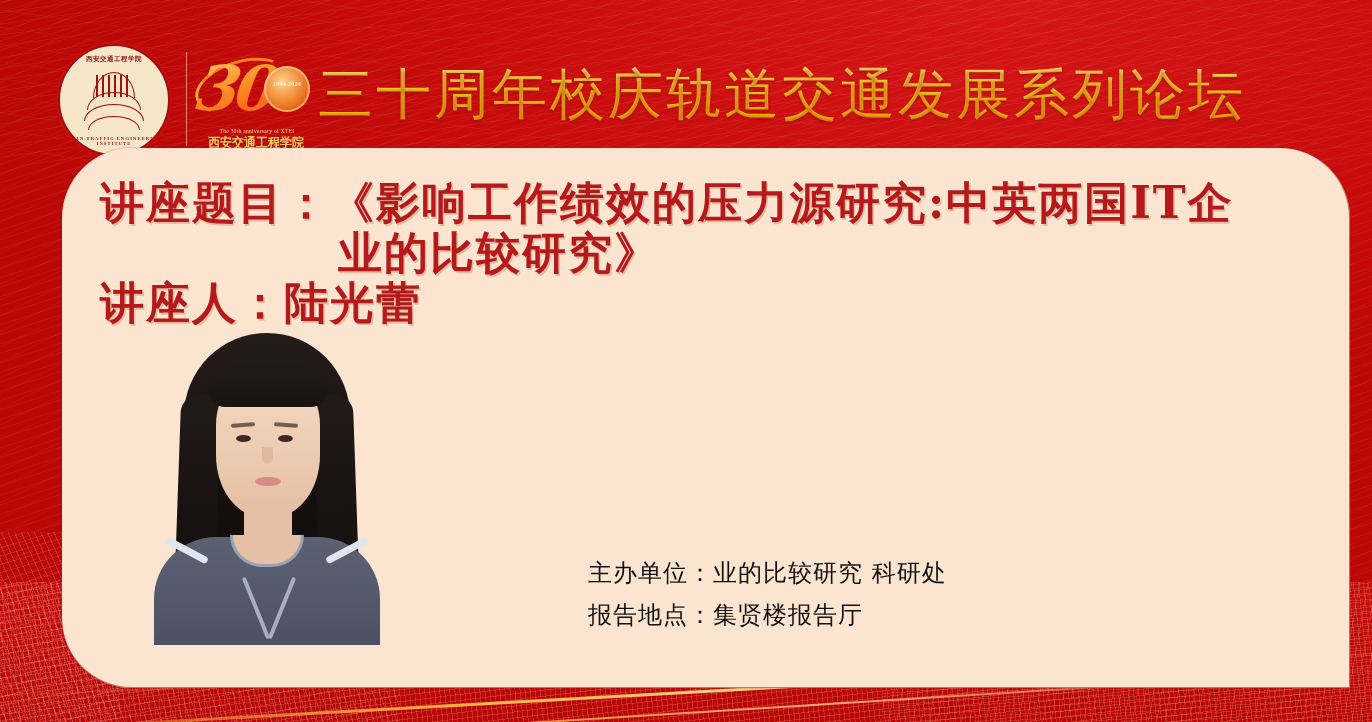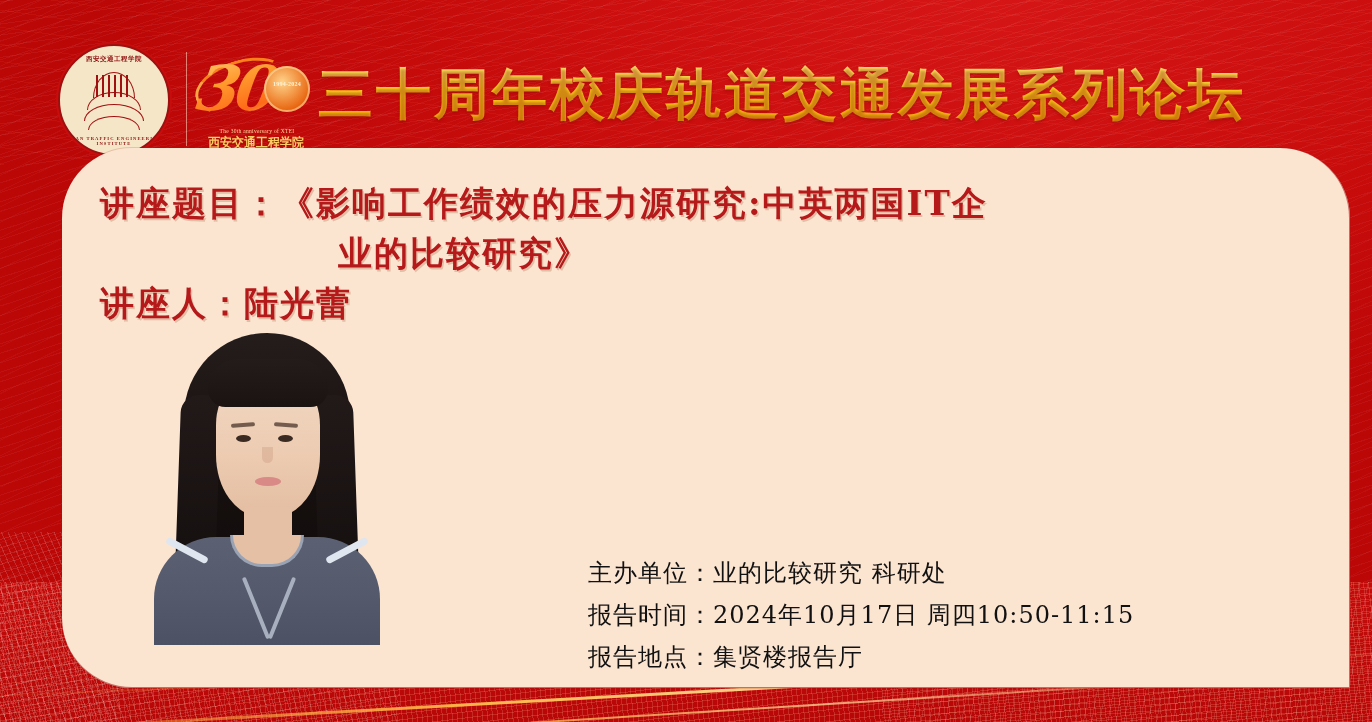--- a/index.html
+++ b/index.html
@@ -163,21 +163,21 @@
     text-align:center; font-size:13px; color:#ffcc66; font-weight:bold;
     font-family:"DejaVu Serif",serif;
     text-shadow:0 1px 1px rgba(120,20,0,.6);
     white-space:nowrap; transform:scaleX(.92);
   }
 
   .main-title{
     position:absolute; left:318px; top:55px;
     height:78px; line-height:78px;
     font-family:"DejaVu Serif","Liberation Serif",serif;
-    font-size:55px; font-weight:bold;
+    font-size:55px; font-weight:normal;
     letter-spacing:3px;
     color:#ffd21f;
     background:linear-gradient(180deg,#ffe98a 0%, #ffd21f 45%, #f7a908 100%);
     -webkit-background-clip:text; background-clip:text;
     -webkit-text-fill-color:transparent;
     text-shadow:0 2px 3px rgba(120,10,0,.35);
     white-space:nowrap;
   }
 
   
@@ -196,21 +196,21 @@
     border-top:none; border-left:none;
     pointer-events:none;
   }
 
   
   .lecture{
     position:absolute; left:100px; top:178px; width:1160px;
   }
   .lecture .ln{
     font-family:"DejaVu Serif","Liberation Serif",serif;
-    font-size:34px; font-weight:bold; color:#b5191a;
+    font-size:44px; font-weight:bold; color:#b5191a;
     letter-spacing:2px;
     line-height:50px;
     text-shadow:1.5px 1.5px 0 rgba(180,120,90,.35);
     white-space:nowrap;
   }
   .lecture .ln2{ padding-left:238px; }
   .lecture .ln3{ }
 
   
   .photo{
@@ -392,17 +392,16 @@
     <div class="stripe-l"></div>
     <div class="stripe-r"></div>
     <div class="collar"></div>
     <div class="x1"></div>
     <div class="x2"></div>
   </div>
 
 
   <div class="info">
     <div class="row">主办单位：业的比较研究 科研处</div>
-    <div class="row">报告时间：2024年10月17日  周四10:50-11:15</div>
     <div class="row">报告地点：集贤楼报告厅</div>
   </div>
 
 </div>
 
 </body></html>

